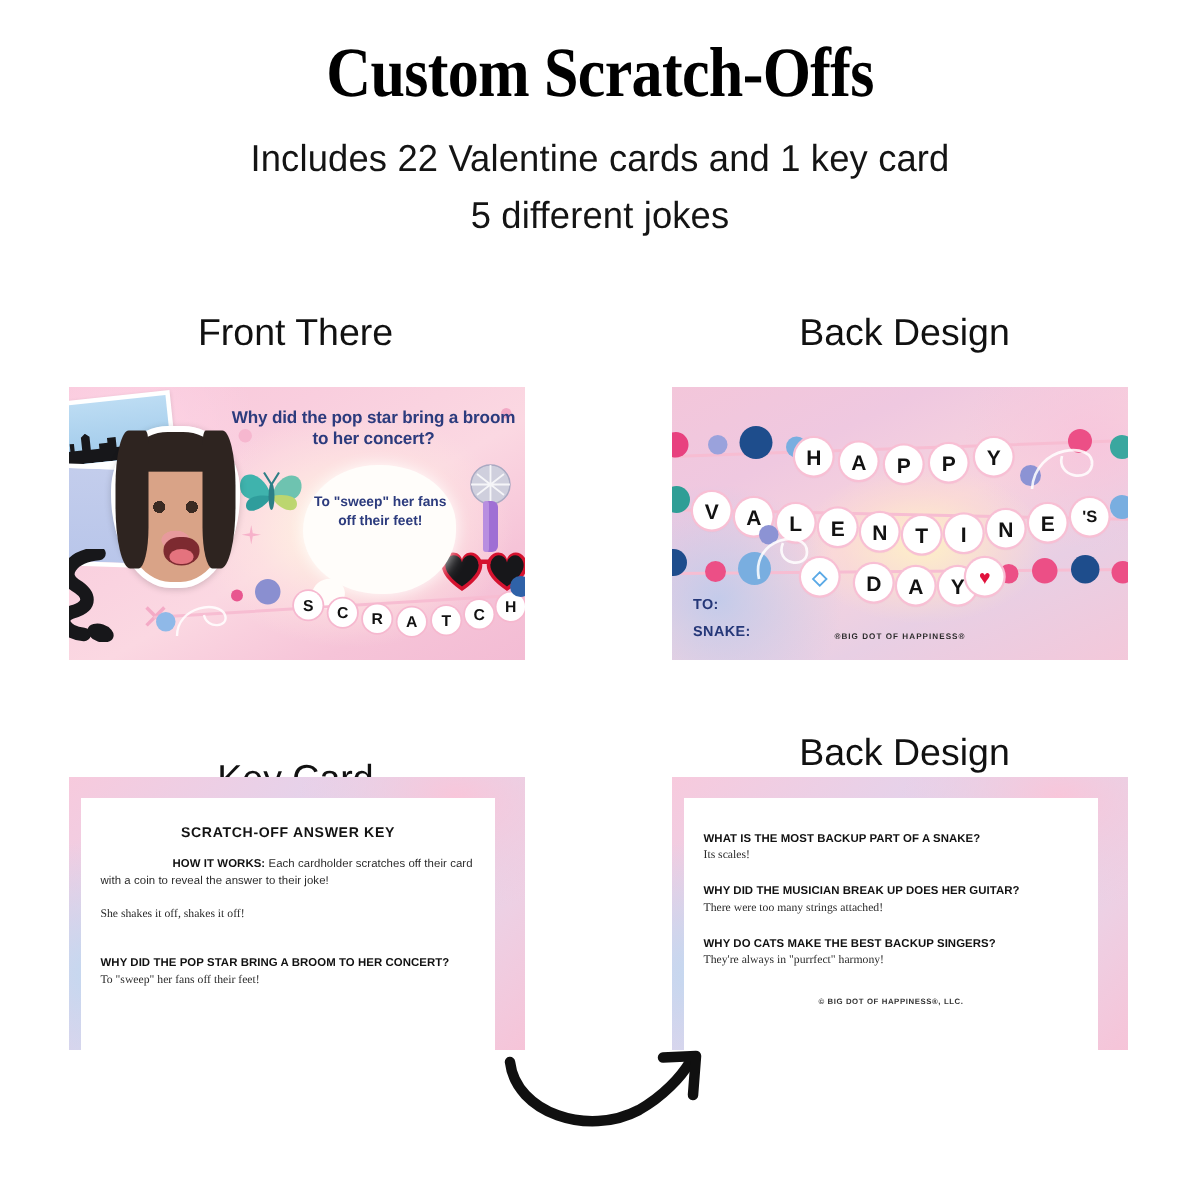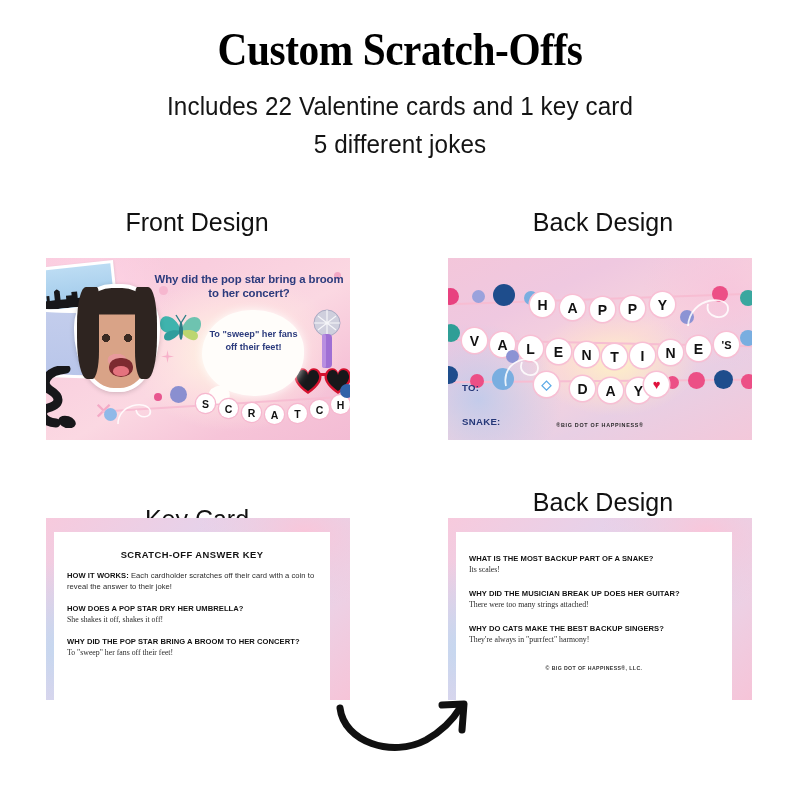--- a/index.html
+++ b/index.html
@@ -206,41 +206,41 @@
   }
   .qa { position:absolute; left:13px; width:252px; }
   .qa .q {
     font-family:"Liberation Sans", sans-serif; font-weight:700;
     font-size:7.6px; letter-spacing:0.05px; color:#111; line-height:10.5px;
   }
   .qa .a {
     font-family:Liberation Serif, serif; font-weight:400;
     font-size:7.8px; color:#2a2a2a; line-height:10.5px;
   }
-  .qa .q .lead { font-weight:700; }
+  .qa .q .lead { font-weight:700;margin-left:48px; }
   .qa .inline { font-weight:400; color:#2a2a2a; }
   #back2-brand {
     position:absolute; left:0; top:133px; width:276px; text-align:center;
     font-family:"Liberation Sans", sans-serif; font-weight:700;
     font-size:5.2px; letter-spacing:0.4px; color:#333;
   }
 
   
   #arrow { position:absolute; left:330px; top:700px; width:150px; height:60px; }
 </style>
 </head>
 <body>
 
 <div id="page">
 
   <div class="title">Custom Scratch-Offs</div>
   <div class="subtitle l1">Includes 22 Valentine cards and 1 key card</div>
   <div class="subtitle l2">5 different jokes</div>
 
-  <div class="sec-label tl">Front Design</div>
+  <div class="sec-label tl">Front There</div>
   <div class="sec-label tr">Back Design</div>
   <div class="sec-label bl">Key Card</div>
   <div class="sec-label br">Back Design</div>
 
   <div class="card" id="front-card">
 
     <div id="fc-polaroid">
       <div class="pic">
           <div class="sky-city"></div>
         </div>
@@ -361,35 +361,34 @@
     <svg style="position:absolute;left:50px;top:90px;width:52px;height:42px;" viewBox="0 0 52 42">
       <path d="M8 38 C2 10, 40 4, 40 20 C40 32, 18 28, 24 14" fill="none" stroke="#ffffff" stroke-width="1.8" opacity=".85"></path>
     </svg>
 
     <div class="bc-letter" style="left:86px;top:114px;color:#5aa9e6;font-size:13px;">◇</div>
     <div class="bc-letter" style="left:122px;top:118px;">D</div>
     <div class="bc-letter" style="left:150px;top:120px;">A</div>
     <div class="bc-letter" style="left:178px;top:120px;">Y</div>
     <div class="bc-letter" style="left:196px;top:114px;color:#e0123c;font-size:13px;">♥</div>
 
-    <div class="bc-tofrom" style="left:14px;top:124px;">TO:</div>
+    <div class="bc-tofrom" style="left:14px;top:140px;">TO:</div>
     <div class="bc-tofrom" style="left:14px;top:158px;">SNAKE:</div>
     <div id="bc-brand">®BIG DOT OF HAPPINESS®</div>
   </div>
 
   <div class="frame-card" id="key-card">
     <div class="panel">
       <div id="key-heading">SCRATCH-OFF ANSWER KEY</div>
 
       <div class="qa" style="top:39px;">
         <div class="q"><span class="lead">HOW IT WORKS:</span><span class="inline"> Each cardholder scratches off their card with a coin to reveal the answer to their joke!</span></div>
       </div>
 
       <div class="qa" style="top:72px;">
-        <div class="q">HOW DOES A POP STAR DRY HER UMBRELLA?</div>
         <div class="a">She shakes it off, shakes it off!</div>
       </div>
 
       <div class="qa" style="top:105px;">
         <div class="q">WHY DID THE POP STAR BRING A BROOM TO HER CONCERT?</div>
         <div class="a">To "sweep" her fans off their feet!</div>
       </div>
     </div>
   </div>
 

